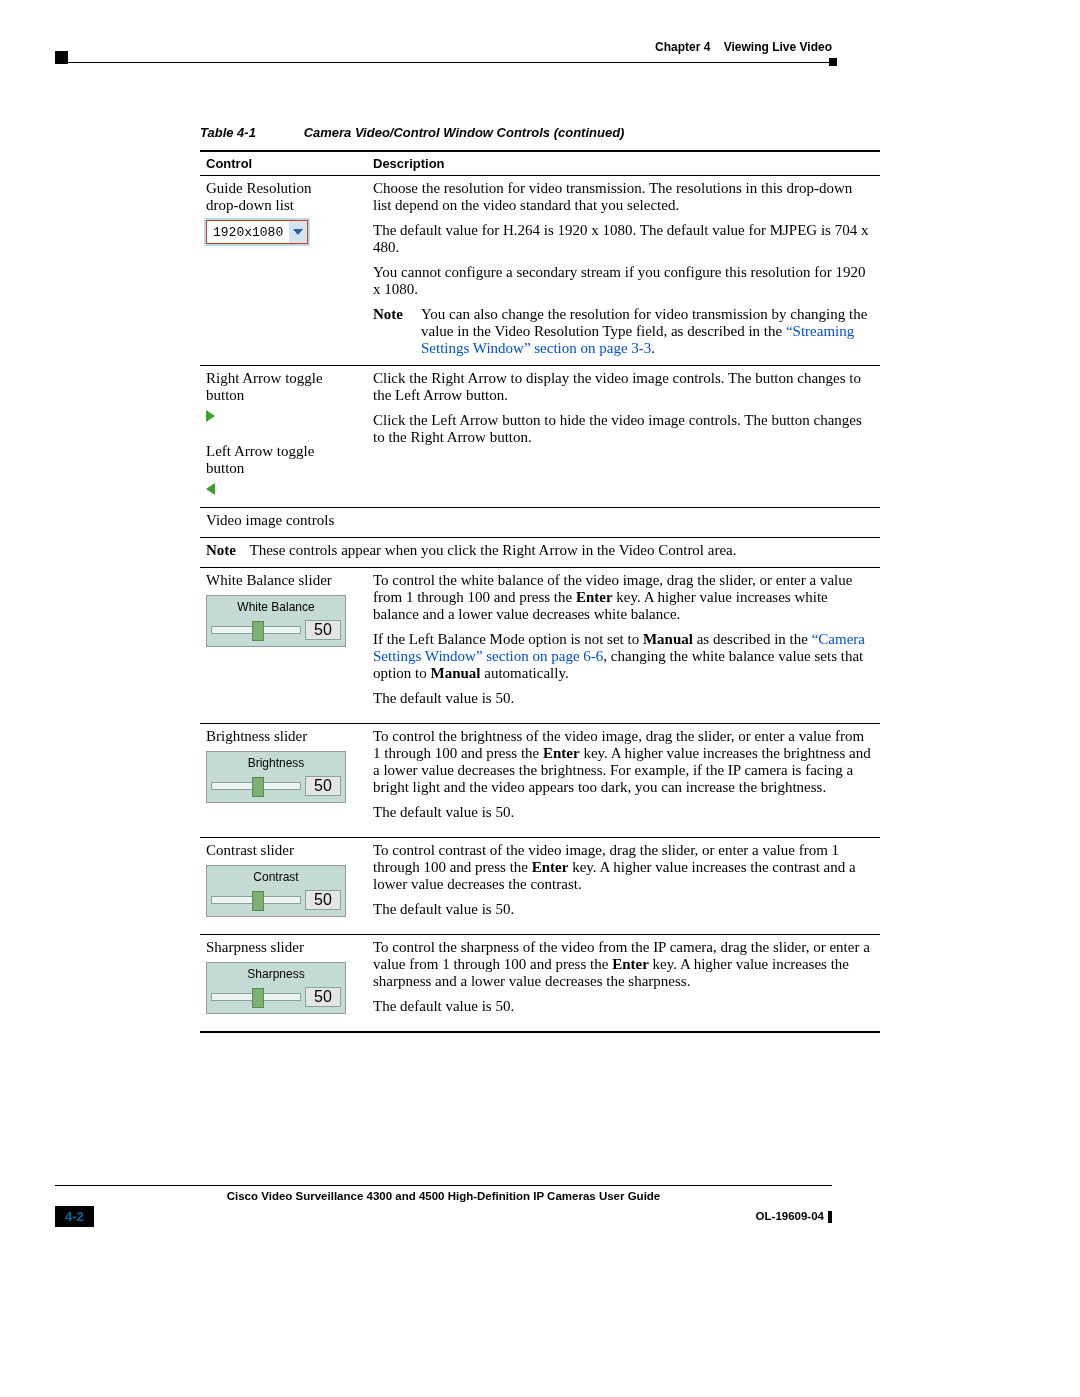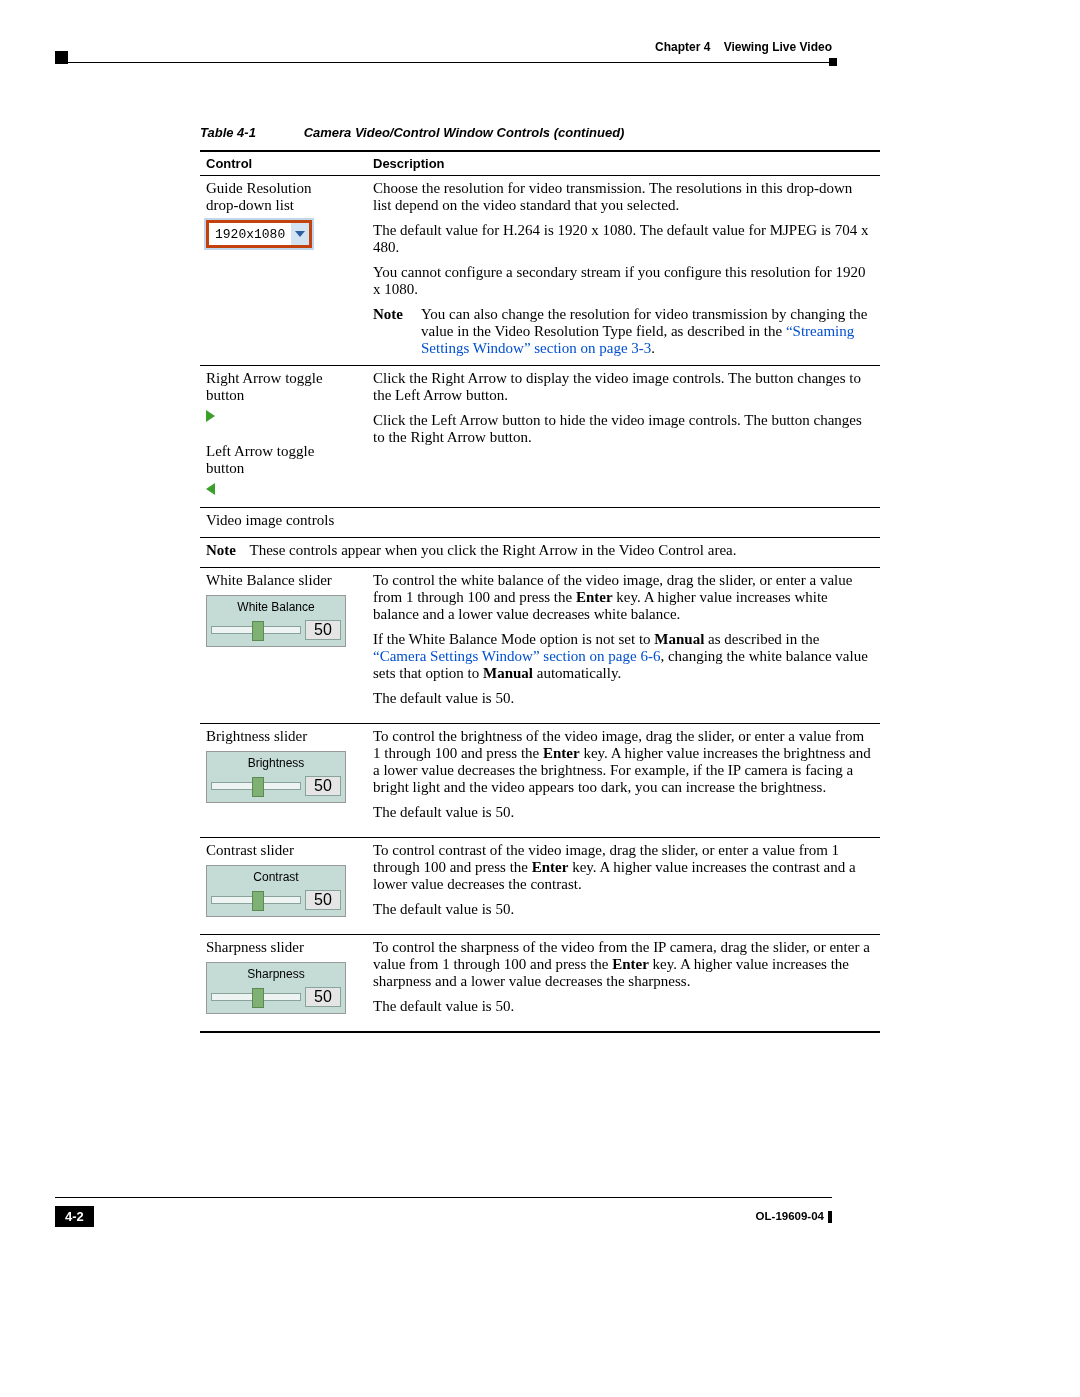--- a/index.html
+++ b/index.html
@@ -102,21 +102,21 @@
   .note-inline {
     display: flex;
     gap: 18px;
   }
   .note-inline .lbl { font-weight: bold; flex: 0 0 auto; }
   .note-line .lbl { font-weight: bold; margin-right: 10px; }
   .dropdown {
     margin-top: 6px;
     display: inline-flex;
     align-items: center;
-    border: 3px solid #c2410c;
+    border: 1px solid #c2410c;
     background: #d4e3f2;
     font-family: "Courier New", monospace;
     font-size: 13px;
     height: 22px;
     box-shadow: 0 0 0 2px #bfd6ec;
   }
   .dropdown .val {
     background: #fff;
     padding: 2px 6px;
     height: 18px;
@@ -196,21 +196,21 @@
     font-family: Arial, Helvetica, sans-serif;
     font-weight: bold;
     font-size: 11.5px;
     text-align: center;
   }
   .page-num-box {
     position: absolute;
     bottom: 170px;
     left: 55px;
     background: #000;
-    color: #ffffff;
+    color: #0369a1;
     font-family: Arial, sans-serif;
     font-weight: bold;
     font-size: 13px;
     padding: 3px 10px;
   }
   .doc-id {
     position: absolute;
     bottom: 174px;
     right: 200px;
     font-family: Arial, sans-serif;
@@ -314,21 +314,21 @@
                   </div>
               <div class="valbox">50</div>
             </div>
           </div>
         </td>
         <td>
           <p class="p">
             <span>To control the white balance of the video image, drag the slider, or enter a value from 1 through 100 and press the </span><b>Enter</b><span> key. A higher value increases white balance and a lower value decreases white balance.</span>
           </p>
           <p class="p">
-            <span>If the White Balance Mode option is not set to </span><b>Manual</b><span> as described in the </span><span class="link">“Camera Settings Window” section on page 6-6</span><span>, changing the white balance value sets that option to </span><b>Manual</b><span> automatically.</span>
+            <span>If the Left Balance Mode option is not set to </span><b>Manual</b><span> as described in the </span><span class="link">“Camera Settings Window” section on page 6-6</span><span>, changing the white balance value sets that option to </span><b>Manual</b><span> automatically.</span>
           </p>
           <p class="p">The default value is 50.</p>
         </td>
       </tr>
 
       <tr>
         <td>
           <span>Brightness slider</span>
           <div class="ctrl-widget">
             <div>Brightness</div>
@@ -389,19 +389,20 @@
           <p class="p">The default value is 50.</p>
         </td>
       </tr>
 
     </tbody>
       </table>
   </div>
 
   <div class="footer">
     <div class="footer-line"></div>
+    <div class="footer-title">Cisco Video Surveillance 4300 and 4500 High-Definition IP Cameras User Guide</div>
   </div>
   <div class="page-num-box">4-2</div>
   <div class="doc-id">
     <span>OL-19609-04</span><span class="doc-id-bar"></span>
   </div>
 
 </div>
 
 </body></html>

